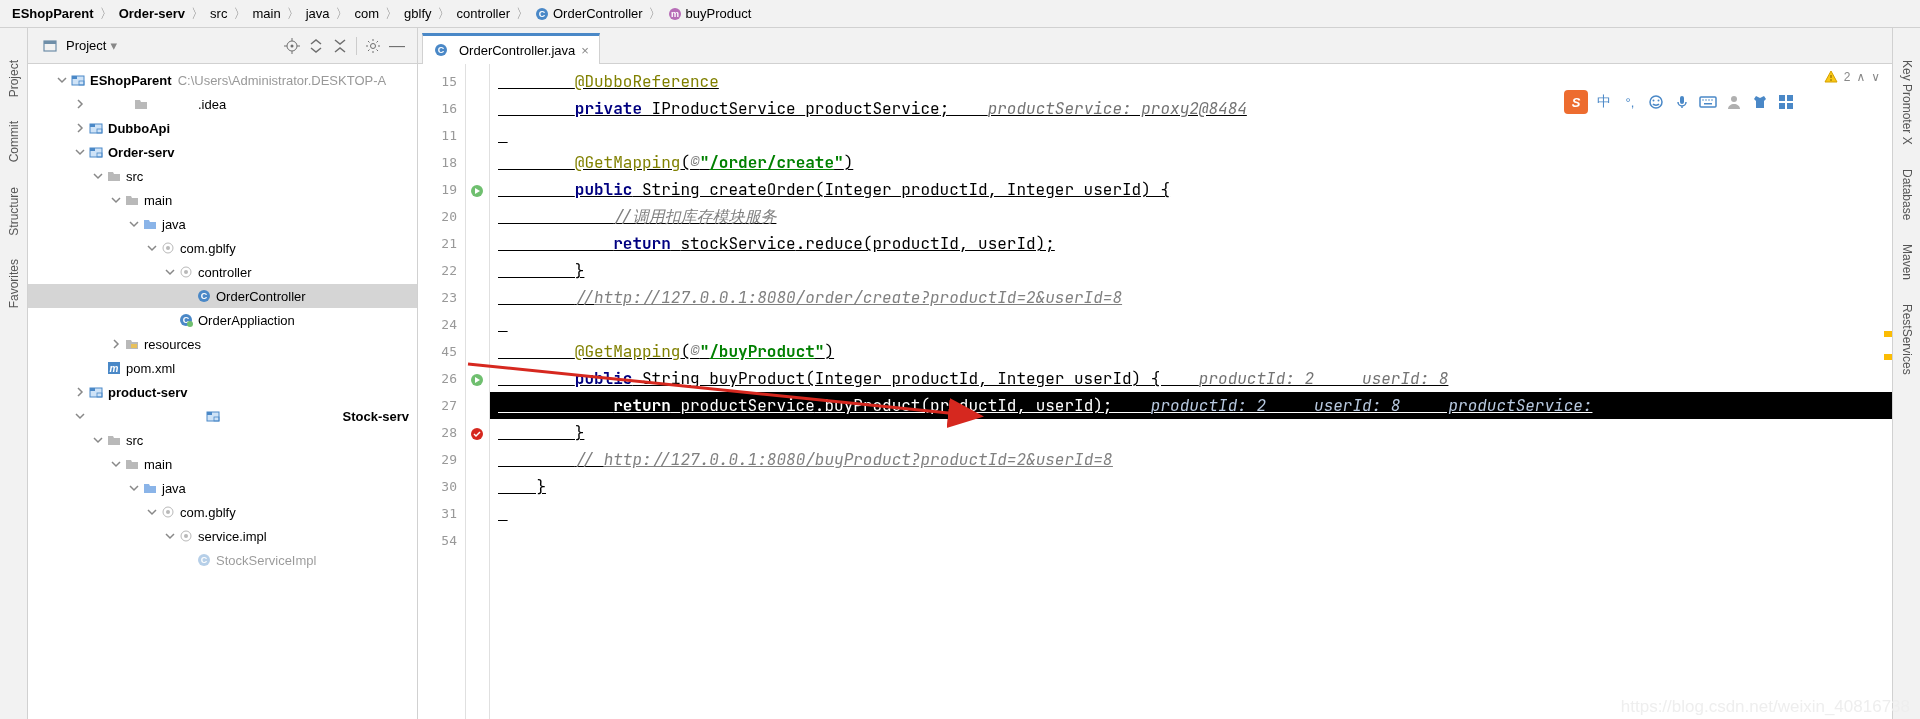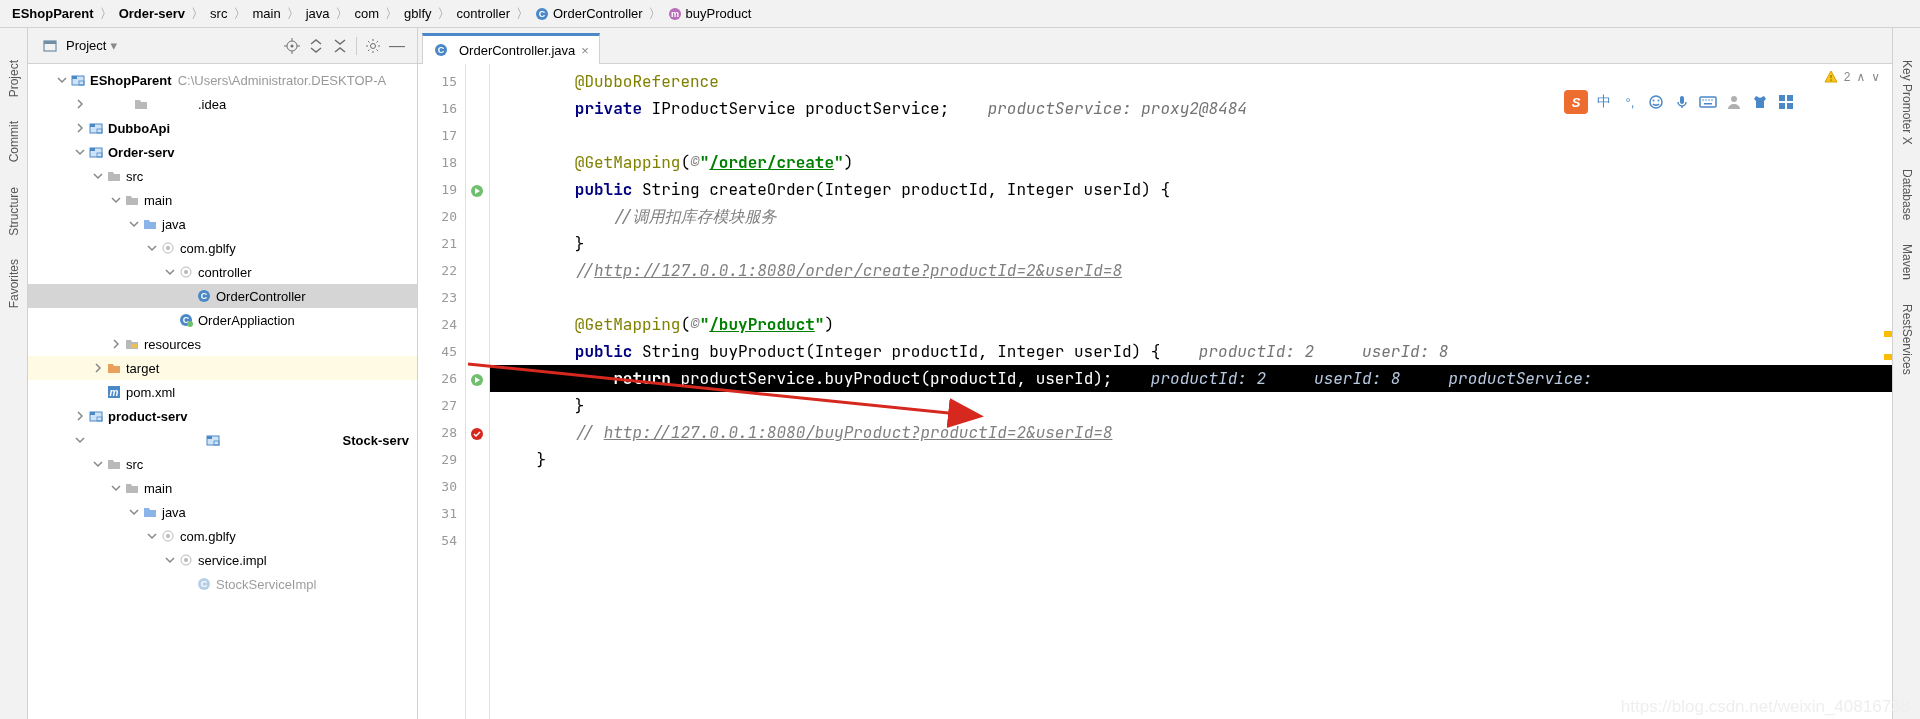--- a/index.html
+++ b/index.html
@@ -178,20 +178,21 @@
       font-size: 16px;
       padding-top: 4px;
       overflow-x: auto;
       position: relative;
     }
     .code-line {
       height: 27px;
       line-height: 27px;
       white-space: pre;
       padding-left: 8px;
+      text-decoration: underline;
     }
     .code-line.selected-line {
       background: #000000;
       color: #fff;
     }
     .code-line.selected-line .kw { color: #fff; font-weight: bold; }
     .code-line.selected-line .hint { color: #b8c9e0; font-style: italic; }
     .kw { color: #000080; font-weight: bold; }
     .anno { color: #808000; }
     .str { color: #008000; font-weight: bold; text-decoration: underline; }
@@ -496,33 +497,20 @@
             </svg>
           </span>
           <span class="tree-icon">
             <svg width="14" height="14" viewBox="0 0 14 14">
               <path d="M1 3h5l1 2h6v7H1z" fill="#b9b9b9"></path>
               <rect x="6" y="7" width="6" height="4" fill="#e8c05a"></rect>
             </svg>
           </span>
           <span class="tree-label">resources</span>
         </div>
-        <div class="tree-node highlight-yellow" style="padding-left: 62px;">
-          <span class="tree-arrow">
-            <svg width="10" height="10" viewBox="0 0 10 10">
-              <path d="M3 1l4 4-4 4" fill="none" stroke="#888" stroke-width="1.5"></path>
-            </svg>
-          </span>
-          <span class="tree-icon">
-            <svg width="14" height="14" viewBox="0 0 14 14">
-              <path d="M1 3h5l1 2h6v7H1z" fill="#e8a05a"></path>
-            </svg>
-          </span>
-          <span class="tree-label">target</span>
-        </div>
         <div class="tree-node" style="padding-left: 62px;">
           <span class="tree-arrow"></span>
           <span class="tree-icon">
             <svg width="14" height="14" viewBox="0 0 14 14">
               <rect x="1" y="1" width="12" height="12" fill="#4a88c7"></rect>
               <text x="7" y="11" font-size="10" text-anchor="middle" fill="#fff" font-weight="bold" font-style="italic">m</text>
             </svg>
           </span>
           <span class="tree-label">pom.xml</span>
         </div>
@@ -709,21 +697,21 @@
             <rect x="1" y="9" width="6" height="6" fill="#4a88c7"></rect>
             <rect x="9" y="9" width="6" height="6" fill="#4a88c7"></rect>
           </svg>
         </span>
     </div>
 
     <div class="editor-body">
       <div class="gutter" id="gutter">
           <div class="gutter-line">15</div>
           <div class="gutter-line">16</div>
-          <div class="gutter-line">17</div>
+          <div class="gutter-line">11</div>
           <div class="gutter-line">18</div>
           <div class="gutter-line">19<span class="gutter-marker"><svg width="16" height="16" viewBox="0 0 16 16">
                 <circle cx="8" cy="8" r="6" fill="#6fbf6f"></circle>
                 <path d="M6 5l5 3-5 3z" fill="#fff"></path>
               </svg></span></div>
           <div class="gutter-line">20</div>
           <div class="gutter-line">21</div>
           <div class="gutter-line">22</div>
           <div class="gutter-line">23</div>
           <div class="gutter-line">24</div>
@@ -745,20 +733,21 @@
       <div class="marker-area"></div>
       <div class="code-area" id="code-area">
         <div class="yellow-marker" style="top:267px"></div>
         <div class="yellow-marker" style="top:290px"></div>
       <div class="code-line"><span>        </span><span class="anno">@DubboReference</span></div>
           <div class="code-line"><span>        </span><span class="kw">private</span><span> IProductService </span><span class="ident">productService</span><span>;    </span><span class="hint">productService: proxy2@8484</span></div>
           <div class="code-line">&nbsp;</div>
           <div class="code-line"><span>        </span><span class="anno">@GetMapping</span><span>(</span><span class="comment">©</span><span class="str-plain">"</span><span class="str">/order/create</span><span class="str-plain">"</span><span>)</span></div>
           <div class="code-line"><span>        </span><span class="kw">public</span><span> String createOrder(Integer productId, Integer userId) {</span></div>
           <div class="code-line"><span>            </span><span class="comment">//调用扣库存模块服务</span></div>
+          <div class="code-line"><span>            </span><span class="kw">return</span><span> </span><span class="ident">stockService</span><span>.reduce(productId, userId);</span></div>
           <div class="code-line"><span>        }</span></div>
           <div class="code-line"><span>        </span><span class="comment">//</span><span class="comment comment-link">http://127.0.0.1:8080/order/create?productId=2&amp;userId=8</span></div>
           <div class="code-line">&nbsp;</div>
           <div class="code-line"><span>        </span><span class="anno">@GetMapping</span><span>(</span><span class="comment">©</span><span class="str-plain">"</span><span class="str">/buyProduct</span><span class="str-plain">"</span><span>)</span></div>
           <div class="code-line"><span>        </span><span class="kw">public</span><span> String buyProduct(Integer productId, Integer userId) {    </span><span class="hint">productId: 2     userId: 8</span></div>
           <div class="code-line selected-line"><span>            </span><span class="kw">return</span><span> </span><span>productService</span><span>.buyProduct(productId, userId);    </span><span class="hint">productId: 2     userId: 8     productService:</span></div>
           <div class="code-line"><span>        }</span></div>
           <div class="code-line"><span>        </span><span class="comment">// </span><span class="comment comment-link">http://127.0.0.1:8080/buyProduct?productId=2&amp;userId=8</span></div>
           <div class="code-line"><span>    }</span></div>
           <div class="code-line">&nbsp;</div>

